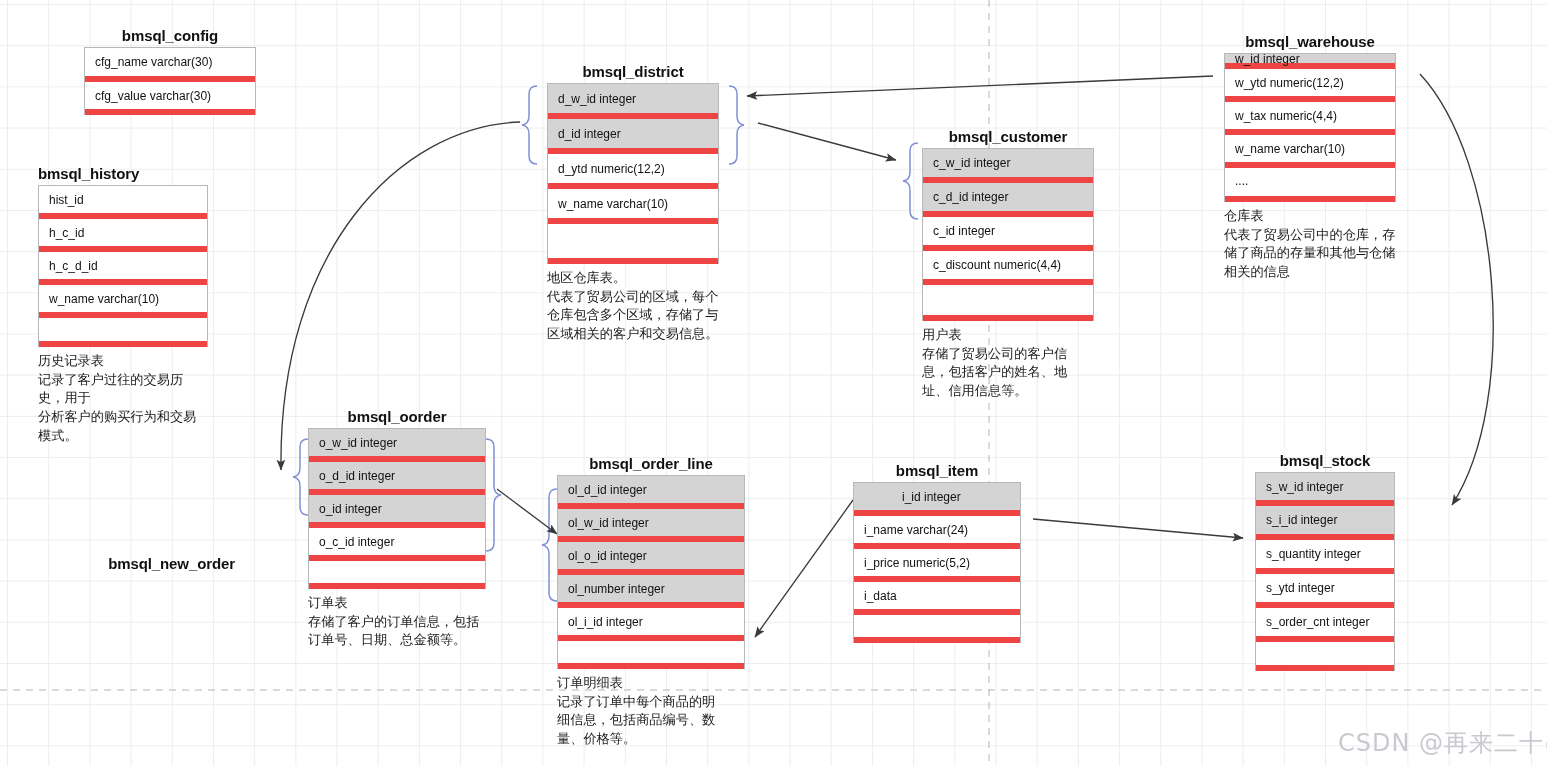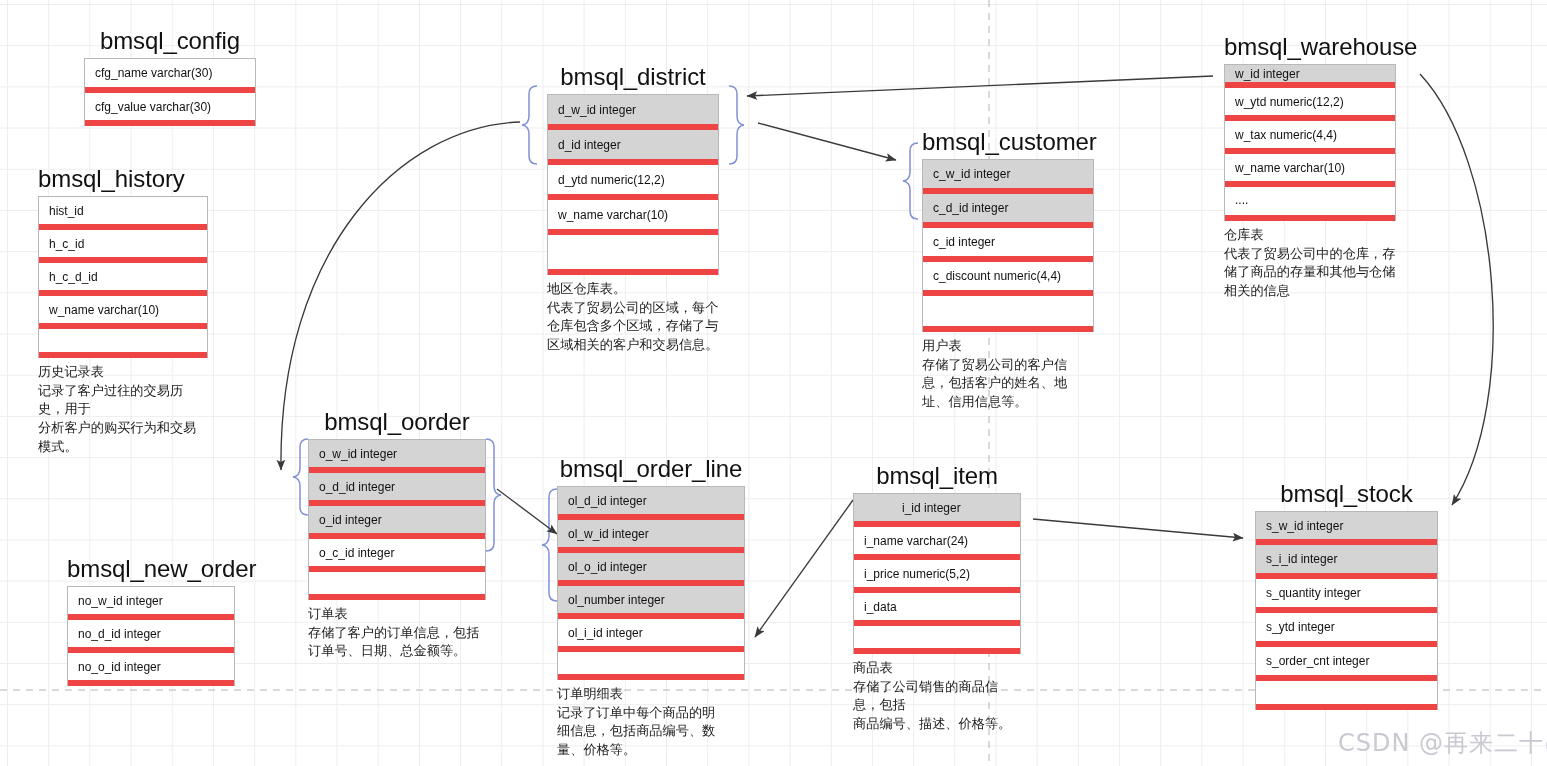--- a/index.html
+++ b/index.html
@@ -24,22 +24,22 @@
     position: absolute;
     left: 0; top: 0;
     width: 1547px;
     height: 766px;
     pointer-events: none;
   }
   .table-group {
     position: absolute;
   }
   .table-title {
-    font-weight: normal;
-    font-size: 24px;
+    font-weight: bold;
+    font-size: 15px;
     color: #111111;
     letter-spacing: -0.1px;
     white-space: nowrap;
     margin-bottom: 3px;
   }
   .table-box {
     border: 1px solid #b8b8b8;
     border-bottom: none;
     background: #ffffff;
     box-sizing: border-box;
@@ -176,21 +176,21 @@
     </div>
     <div class="table-note">用户表
 存储了贸易公司的客户信
 息，包括客户的姓名、地
 址、信用信息等。</div>
   </div>
 
   <div class="table-group" style="left:1224px; top:33px; width:172px;">
     <div class="table-title" style="text-align:center;">bmsql_warehouse</div>
     <div class="table-box">
-      <div class="table-row key" style="height:23px;">w_id integer</div>
+      <div class="table-row key" style="height:15px;">w_id integer</div>
       <div class="table-row" style="height:33px;">w_ytd numeric(12,2)</div>
       <div class="table-row" style="height:33px;">w_tax numeric(4,4)</div>
       <div class="table-row" style="height:33px;">w_name  varchar(10)</div>
       <div class="table-row" style="height:34px; align-items:flex-end; padding-bottom:8px;">....</div>
     </div>
     <div class="table-note">仓库表
 代表了贸易公司中的仓库，存
 储了商品的存量和其他与仓储
 相关的信息</div>
   </div>
@@ -227,41 +227,33 @@
 
   <div class="table-group" style="left:853px; top:462px; width:168px;">
     <div class="table-title" style="text-align:center;">bmsql_item</div>
     <div class="table-box">
       <div class="table-row key" style="height:33px;padding-left:48px;">i_id integer</div>
       <div class="table-row" style="height:33px;">i_name varchar(24)</div>
       <div class="table-row" style="height:33px;">i_price numeric(5,2)</div>
       <div class="table-row" style="height:33px;">i_data</div>
       <div class="table-row empty" style="height:28px;"></div>
     </div>
-    <div class="table-note">商品表
-存储了公司销售的商品信息，包括
-商品编号、描述、价格等。</div>
-  </div>
-
-  <div class="table-group" style="left:1255px; top:452px; width:183px;margin-top:28px;">
+  </div>
+
+  <div class="table-group" style="left:1255px; top:452px; width:140px;">
     <div class="table-title" style="text-align:center;">bmsql_stock</div>
     <div class="table-box">
       <div class="table-row key" style="height:33px;">s_w_id integer</div>
       <div class="table-row key" style="height:34px;">s_i_id integer</div>
       <div class="table-row" style="height:34px;">s_quantity integer</div>
       <div class="table-row" style="height:34px;">s_ytd integer</div>
       <div class="table-row" style="height:34px;">s_order_cnt integer</div>
       <div class="table-row empty" style="height:29px;"></div>
     </div>
   </div>
 
   <div class="table-group" style="left:67px; top:555px; width:168px;">
-    <div class="table-title" style="text-align:left;">bmsql_new_order</div>
-    <div class="table-box">
-      <div class="table-row" style="height:33px;">no_w_id integer</div>
-      <div class="table-row" style="height:33px;">no_d_id integer</div>
-      <div class="table-row" style="height:33px;">no_o_id integer</div>
-    </div>
+    <div class="table-title" style="text-align:right;">bmsql_new_order</div>
   </div>
 
   <div class="watermark" style="left:1338px; top:727px;">CSDN @再来二十串！</div>
 
 </div>
 
 </body></html>

